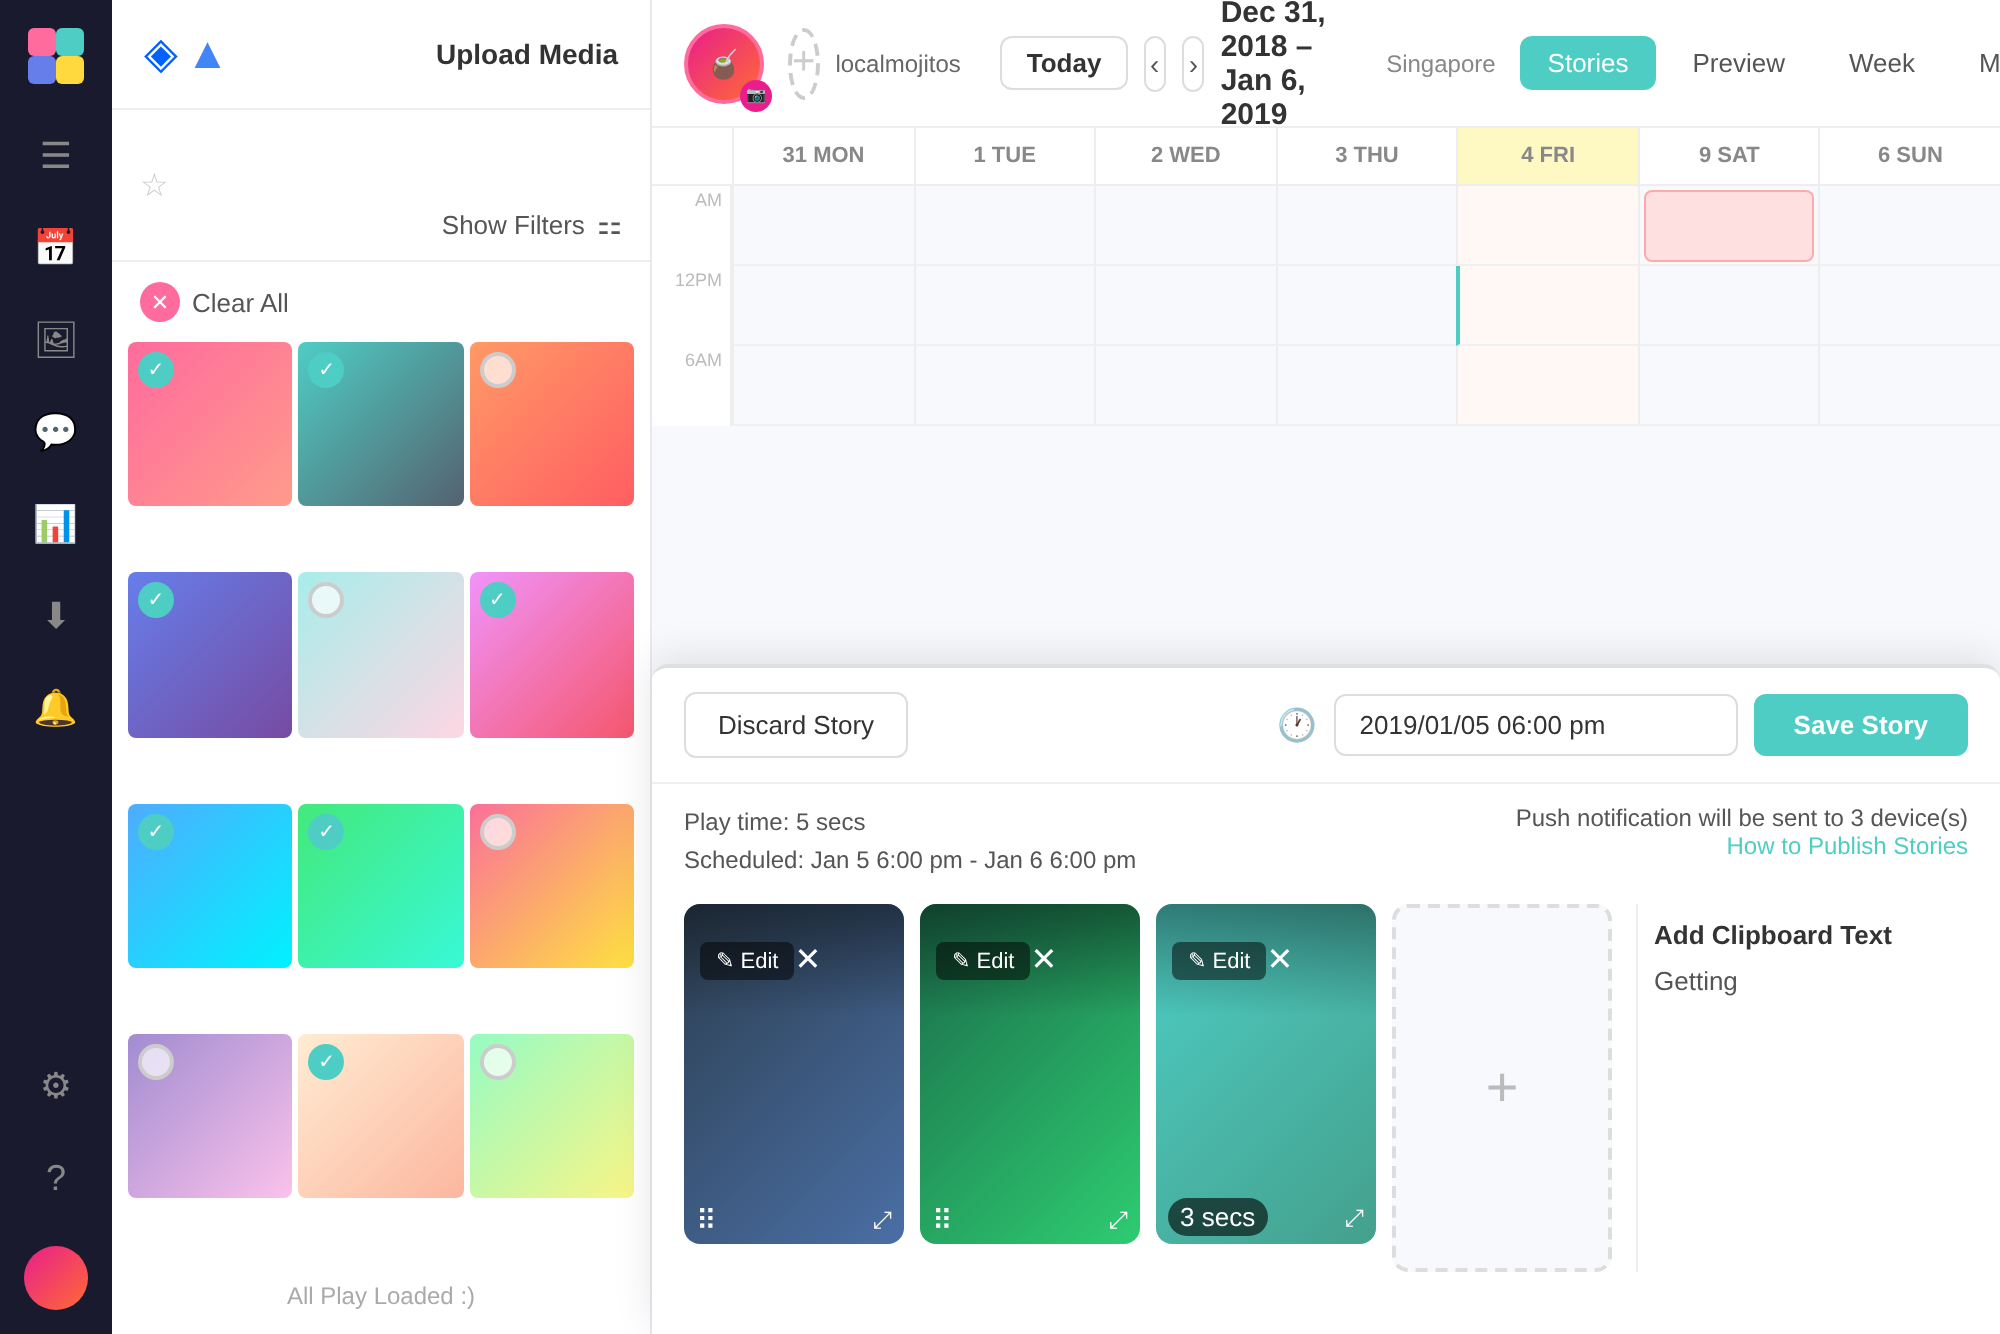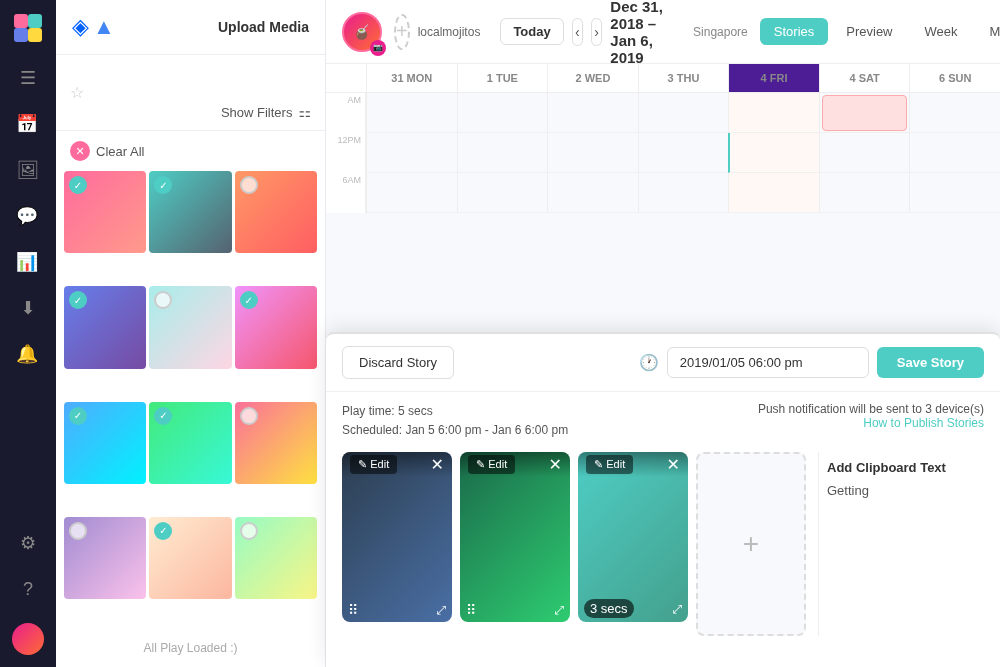--- a/index.html
+++ b/index.html
@@ -124,21 +124,21 @@
     .calendar-area { flex: 1; overflow: hidden; position: relative; }
     .day-headers {
       display: grid; grid-template-columns: 40px repeat(7, 1fr);
       border-bottom: 1px solid #eee; background: #fff;
     }
     .day-header-cell {
       padding: 8px 4px; text-align: center; font-size: 11px; color: #888; font-weight: 600;
       border-left: 1px solid #eee;
     }
     .day-header-cell:first-child { border-left: none; }
-    .day-header-cell.today { background: #4c1d95; }
+    .day-header-cell.today { background: #fef9c3; }
     .time-cell { border-right: 1px solid #eee; padding: 2px 4px; font-size: 10px; color: #bbb; background: #fff; }
     .cal-cell { border-left: 1px solid #eee; border-bottom: 1px solid #f0f0f0; min-height: 24px; position: relative; }
     .cal-cell.today-col { background: #fff8f5; }
     .scheduled-item {
       position: absolute; top: 2px; left: 2px; right: 2px;
       background: #ffe0e0; border: 1px solid #ffaaaa; border-radius: 4px;
       font-size: 9px; padding: 2px 4px; color: #cc3333;
     }
 
     
@@ -176,22 +176,22 @@
     .story-slides { display: flex; gap: 8px; flex: 1; }
     .slide-item {
       position: relative; width: 110px; border-radius: 8px; overflow: hidden;
       background: #222; flex-shrink: 0;
     }
     .slide-overlay {
       position: absolute; top: 0; left: 0; right: 0; bottom: 0;
       display: flex; flex-direction: column;
     }
     .slide-top-bar {
-      display: flex; align-items: center; justify-content: space-between;
-      padding: 3px 8px; background: linear-gradient(to bottom, rgba(0,0,0,0.4), transparent);
+      display: flex; align-items: center; 
+      padding: 18px 8px; background: linear-gradient(to bottom, rgba(0,0,0,0.4), transparent);
     }
     .edit-btn {
       display: flex; align-items: center; gap: 4px; background: rgba(0,0,0,0.5);
       color: #fff; border: none; border-radius: 4px; padding: 3px 8px; font-size: 11px; cursor: pointer;
     }
     .close-slide-btn { color: #fff; font-size: 16px; cursor: pointer; background: none; border: none; }
     .slide-bottom-bar {
       margin-top: auto; padding: 4px 6px;
       display: flex; justify-content: space-between; align-items: center;
     }
@@ -359,21 +359,21 @@
   </div>
 
   <div class="calendar-area">
     <div class="day-headers">
       <div class="day-header-cell" style="font-size:9px; color:#aaa; writing-mode: vertical-rl; transform: rotate(180deg); display:flex; align-items:center; justify-content:center;"></div>
       <div class="day-header-cell">31 MON</div>
       <div class="day-header-cell">1 TUE</div>
       <div class="day-header-cell">2 WED</div>
       <div class="day-header-cell">3 THU</div>
       <div class="day-header-cell today">4 FRI</div>
-      <div class="day-header-cell">4 SAT</div>
+      <div class="day-header-cell">9 SAT</div>
       <div class="day-header-cell">6 SUN</div>
     </div>
 
     <div style="display: flex; height: calc(100% - 38px); overflow-y: auto;">
       <div style="display: grid; grid-template-columns: 40px repeat(7, 1fr); width: 100%; align-content: start;">
 
         <div class="time-cell" style="font-size:9px; padding:2px 4px; text-align:right; background:#fff; border-right:1px solid #eee;">AM</div>
         <div class="cal-cell" style="height:40px;"></div>
         <div class="cal-cell" style="height:40px;"></div>
         <div class="cal-cell" style="height:40px;"></div>

